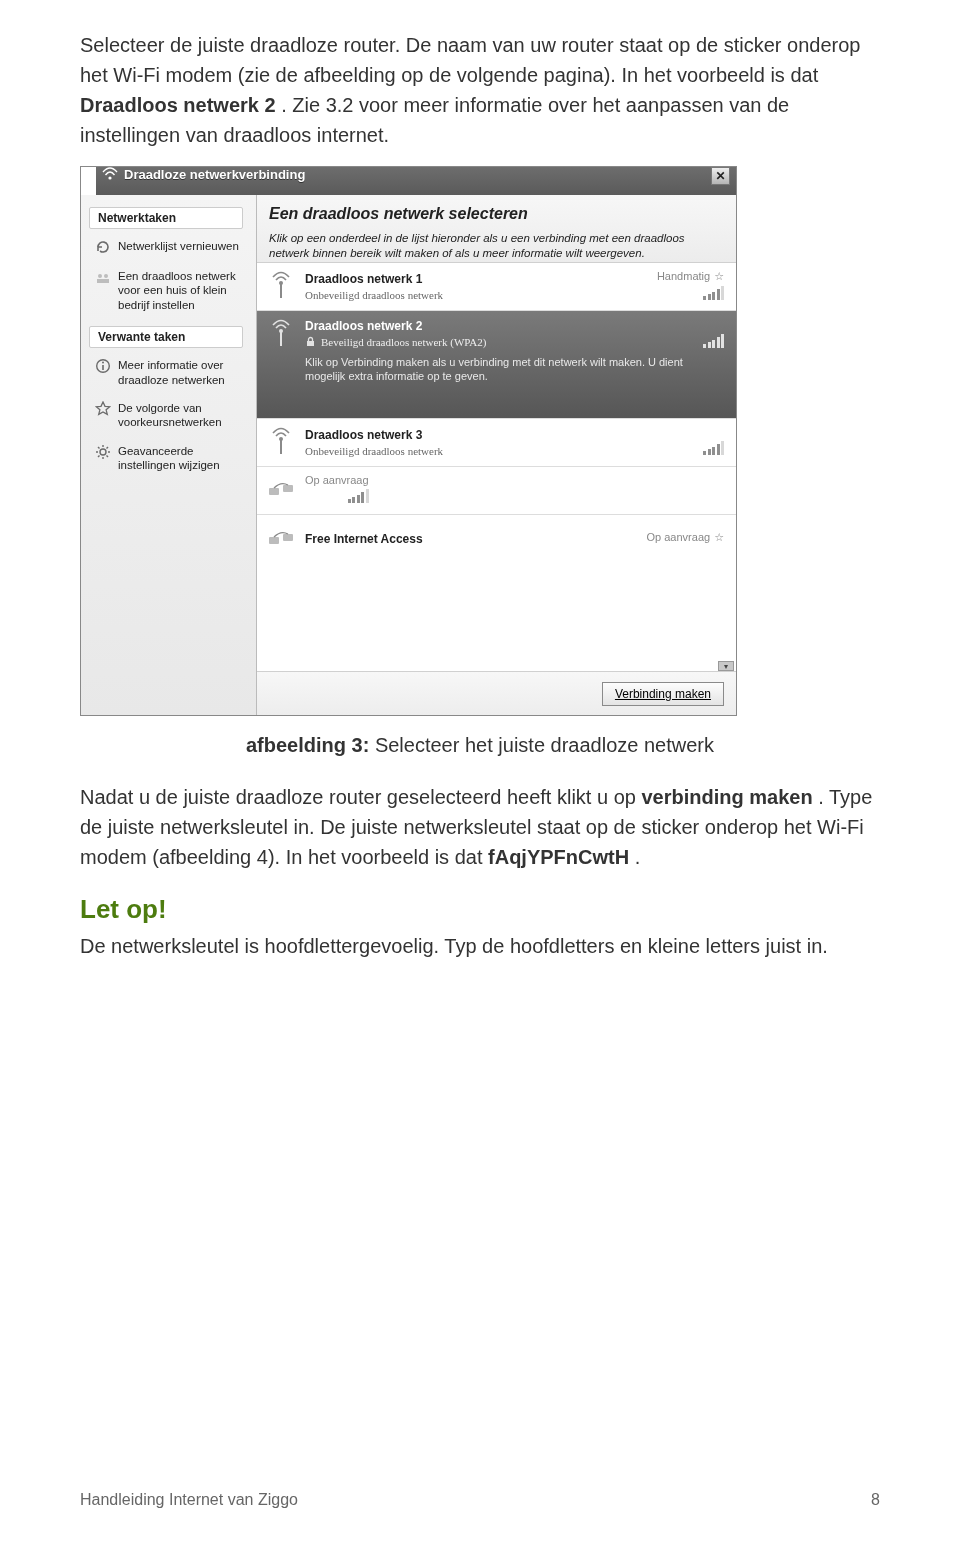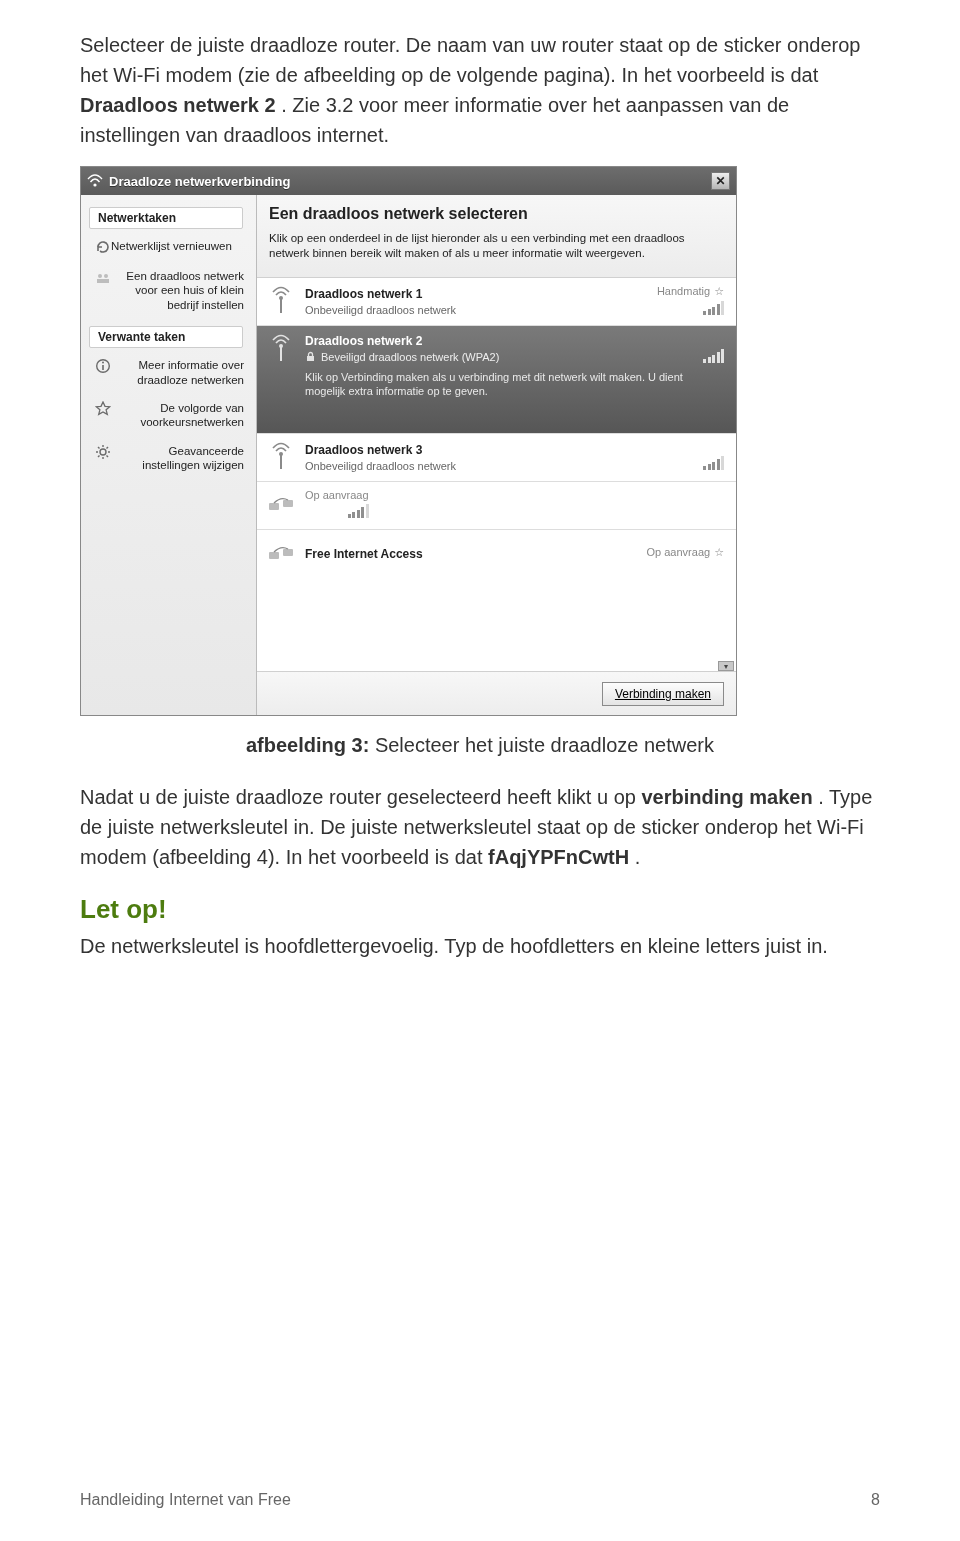--- a/index.html
+++ b/index.html
@@ -26,23 +26,23 @@
     font-family: Tahoma, Arial, sans-serif;
     font-size: 12px;
     color: #222;
     background: #fff;
   }
   .titlebar {
     height: 28px;
     background: linear-gradient(#6d6d6d,#5a5a5a);
     color: #fff;
     display: flex;
-    align-items: center;
     padding: 0 6px;
     gap: 6px;
+    margin-left: 15px;
   }
   .titlebar .wifi-ico svg { display:block; }
   .titlebar .ttl { flex: 1; font-weight: 700; font-size: 13px; text-shadow: 0 1px 0 #333; }
   .closebtn {
     width: 19px; height: 18px;
     background: linear-gradient(#eeeeee,#b5b5b5);
     border: 1px solid #777;
     display:flex; align-items:center; justify-content:center;
     font-size:12px; font-weight:700; color:#222;
   }
@@ -55,47 +55,48 @@
   }
   .sb-head {
     background: #fff;
     border: 1px solid #ccc;
     border-radius: 2px;
     padding: 3px 8px;
     margin: 6px 13px 4px 8px;
     font-weight: 700;
     font-size: 12px;
   }
-  .sb-item { display:flex; padding: 6px 12px 8px 14px; align-items:flex-start;text-align:right; }
+  .sb-item { display:flex; gap:7px; padding: 6px 12px 8px 14px; align-items:flex-start; }
   .sb-item .ic { width:16px; height:16px; flex:none; }
   .sb-item .tx { font-size: 11.5px; line-height: 1.25; }
   .main {
     flex:1;
     background:#fff;
     display:flex; flex-direction:column;
   }
   .main-head {
     background: linear-gradient(#f7f7f7,#ececec);
     border-bottom: 1px solid #d0d0d0;
-    padding: 10px 12px 16px 12px;
+    padding: 10px 12px 1px 12px;
+    font-style: italic;
   }
   .main-head h2 { font-size: 16px; font-weight: 700; margin-bottom: 8px; }
   .main-head p { font-size: 11.5px; line-height: 1.3; }
   .net-list { flex:1; overflow:hidden; display:flex; flex-direction:column; }
   .net-row {
     border-bottom: 1px solid #ddd;
     padding: 4px 12px 4px 10px;
     display:flex; align-items:center; gap:10px;
     min-height: 48px;
   }
   .net-row.tall { min-height: 66px; }
   .net-row .ant { width:28px; display:flex; justify-content:center; }
   .net-row .mid { flex:1; }
   .net-row .name { font-weight:700; font-size:12px; }
-  .net-row .sub { font-size:11px; color:#666; margin-top:3px; display:flex; align-items:center; gap:5px;}
+  .net-row .sub { font-size:11px; color:#666; margin-top:3px; display:flex; align-items:center; gap:5px;font-family:Liberation Serif, serif;}
   .net-row .right { text-align:right; }
   .net-row .rlbl { font-size:11px; color:#888; margin-bottom:3px; display:flex; align-items:flex-start; justify-content:flex-end; gap:4px;}
   .net-row.sel {
     background: linear-gradient(#7a7a7a,#565656);
     color:#fff;
   }
   .net-row.sel .sub, .net-row.sel .rlbl { color:#eee; }
   .net-row.sel .seltext { font-size:11px; color:#e9e9e9; margin-top:6px; line-height:1.3; }
   .sigbars { display:inline-flex; align-items:flex-end; gap:1.5px; height:14px;}
   .sigbars i { width:3px; background:#8f8f8f; display:block; }
@@ -359,15 +360,15 @@
   <span class="bold">verbinding maken</span>
   <span>. Type de juiste netwerksleutel in. De juiste netwerksleutel staat op de sticker onderop het Wi-Fi modem (afbeelding 4). In het voorbeeld is dat </span>
   <span class="bold">fAqjYPFnCwtH</span>
   <span>.</span>
 </p>
 
 <h3 class="letop">Let op!</h3>
 <p class="bodytext">De netwerksleutel is hoofdlettergevoelig. Typ de hoofdletters en kleine letters juist in.</p>
 
 <div class="footer">
-  <span>Handleiding Internet van Free</span>
+  <span>Handleiding Internet van Ziggo</span>
   <span>8</span>
 </div>
 
 </body></html>

